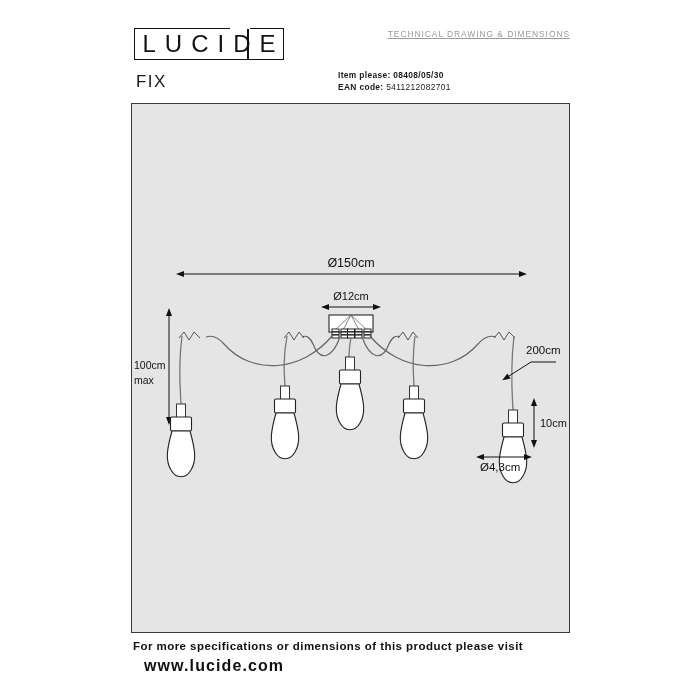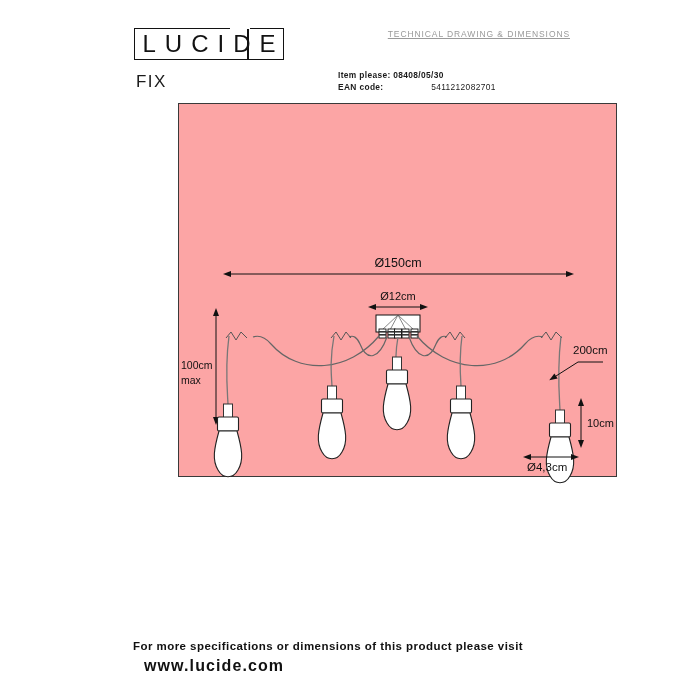--- a/index.html
+++ b/index.html
@@ -89,33 +89,32 @@
     position: absolute;
     left: 338px;
     top: 70px;
     font-size: 8.4px;
     line-height: 11.5px;
     letter-spacing: 0.35px;
     color: #1a1a1a;
   }
   .meta .lbl { font-weight: bold; }
   .meta .val-bold { font-weight: bold; }
-  .meta .val { font-weight: normal; margin-left: 45px; }
+  .meta .val { font-weight: normal; }
 
   
   .drawing-frame {
     position: absolute;
     left: 131px;
     top: 103px;
     width: 439px;
-    height: 374px;
+    height: 530px;
     border: 1.5px solid #3a3a3a;
     box-sizing: border-box;
-    background: #fca5a5;
-    margin-left: 47px;
+    background: #e5e5e5;
   }
   .drawing-svg {
     position: absolute;
     left: 0;
     top: 0;
     width: 439px;
     height: 530px;
     display: block;
   }
 

